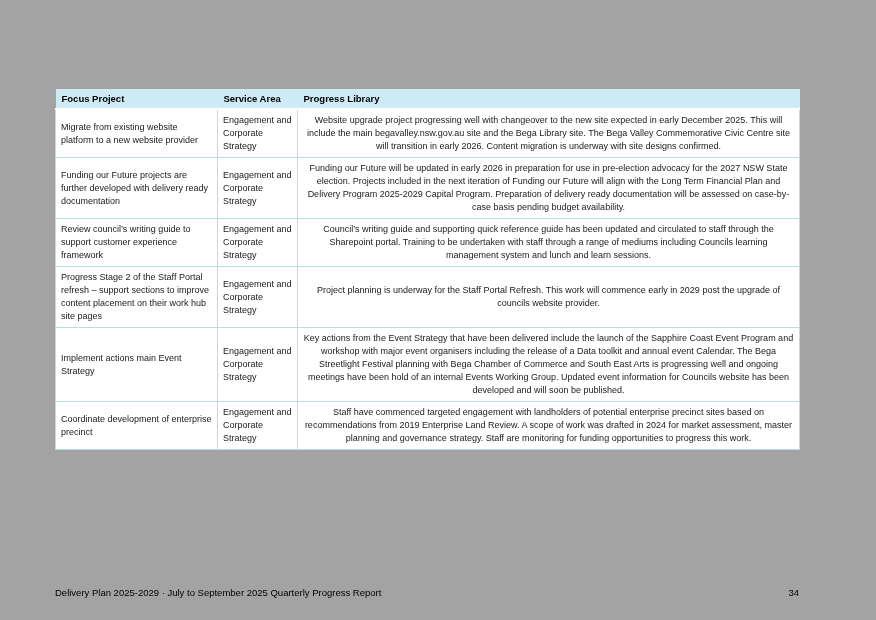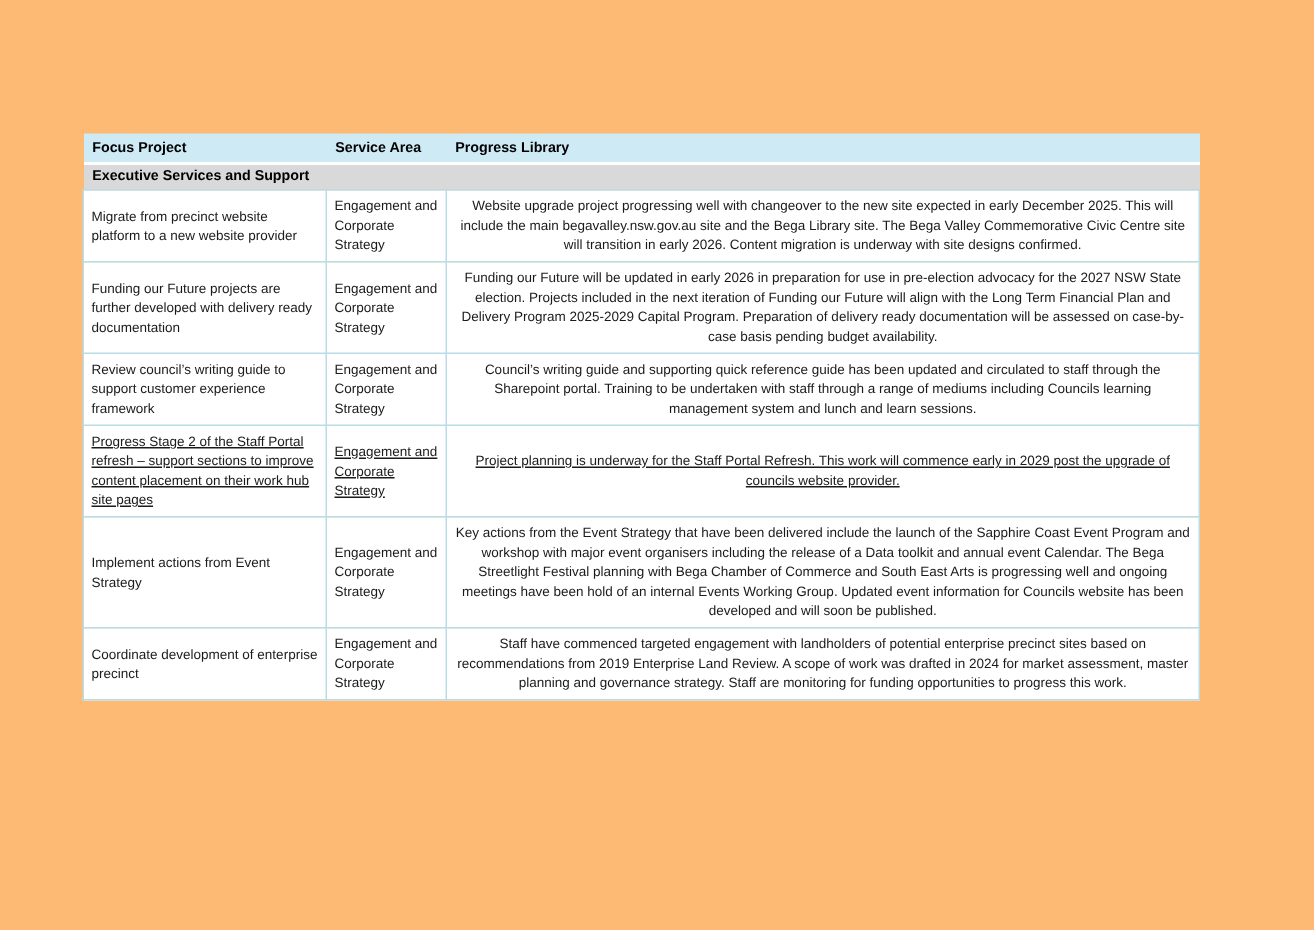--- a/index.html
+++ b/index.html
@@ -6,21 +6,21 @@
   html, body {
     width: 876px; height: 620px;
     background: #ffffff;
     font-family: "Liberation Sans", sans-serif;
     color: #1a1a1a;
     overflow: hidden;
   }
   .page {
     position: relative;
     width: 876px; height: 620px;
-    background: #fdba74;
+    background: #a3a3a3;
   }
   table.report-table {
     position: absolute;
     left: 55px; top: 89px;
     width: 744px;
     border-collapse: collapse;
     table-layout: fixed;
   }
   .col-focus   { width: 162px; }
   .col-service { width: 80px; }
@@ -57,21 +57,21 @@
     color: #1a1a1a;
   }
   td.cell-progress { padding: 4px 6px; text-align: center; }
 
   tr.head-row    { height: 20px; }
   tr.section-row { height: 17px; }
   tr.row-0 { height: 48px; }
   tr.row-1 { height: 56px; margin-left: 36px; }
   tr.row-2 { height: 42px; }
   tr.row-3 { height: 44px; margin-top: 34px; }
-  tr.row-4 { height: 56px; text-decoration: underline; }
+  tr.row-4 { height: 56px; }
   tr.row-5 { height: 71px; }
   tr.row-6 { height: 44px; }
   tr.row-7 { height: 41px; }
 
   .footer {
     position: absolute;
     left: 55px; top: 587px;
     width: 744px;
     display: flex;
     justify-content: space-between;
@@ -92,51 +92,52 @@
       <col class="col-progress">
     </colgroup>
     <thead>
       <tr class="head-row">
         <th>Focus Project</th>
         <th>Service Area</th>
         <th>Progress Library</th>
       </tr>
     </thead>
     <tbody>
-      <tr class="section-row">
-        <td colspan="3">Executive Services and Support</td>
-      </tr>
 
       <tr class="body-row row-0">
-        <td class="cell-focus">Migrate from precinct website platform to a new website provider</td>
+        <td class="cell-focus">Migrate from existing website platform to a new website provider</td>
         <td class="cell-service">Engagement and Corporate Strategy</td>
         <td class="cell-progress">Website upgrade project progressing well with changeover to the new site expected in early December 2025. This will include the main begavalley.nsw.gov.au site and the Bega Library site. The Bega Valley Commemorative Civic Centre site will transition in early 2026. Content migration is underway with site designs confirmed.</td>
       </tr>
       <tr class="body-row row-1">
         <td class="cell-focus">Funding our Future projects are further developed with delivery ready documentation</td>
         <td class="cell-service">Engagement and Corporate Strategy</td>
         <td class="cell-progress">Funding our Future will be updated in early 2026 in preparation for use in pre-election advocacy for the 2027 NSW State election. Projects included in the next iteration of Funding our Future will align with the Long Term Financial Plan and Delivery Program 2025-2029 Capital Program. Preparation of delivery ready documentation will be assessed on case-by-case basis pending budget availability.</td>
       </tr>
       <tr class="body-row row-3">
         <td class="cell-focus">Review council’s writing guide to support customer experience framework</td>
         <td class="cell-service">Engagement and Corporate Strategy</td>
         <td class="cell-progress">Council’s writing guide and supporting quick reference guide has been updated and circulated to staff through the Sharepoint portal. Training to be undertaken with staff through a range of mediums including Councils learning management system and lunch and learn sessions.</td>
       </tr>
       <tr class="body-row row-4">
         <td class="cell-focus">Progress Stage 2 of the Staff Portal refresh – support sections to improve content placement on their work hub site pages</td>
         <td class="cell-service">Engagement and Corporate Strategy</td>
         <td class="cell-progress">Project planning is underway for the Staff Portal Refresh. This work will commence early in 2029 post the upgrade of councils website provider.</td>
       </tr>
       <tr class="body-row row-5">
-        <td class="cell-focus">Implement actions from Event Strategy</td>
+        <td class="cell-focus">Implement actions main Event Strategy</td>
         <td class="cell-service">Engagement and Corporate Strategy</td>
         <td class="cell-progress">Key actions from the Event Strategy that have been delivered include the launch of the Sapphire Coast Event Program and workshop with major event organisers including the release of a Data toolkit and annual event Calendar. The Bega Streetlight Festival planning with Bega Chamber of Commerce and South East Arts is progressing well and ongoing meetings have been hold of an internal Events Working Group. Updated event information for Councils website has been developed and will soon be published.</td>
       </tr>
       <tr class="body-row row-6">
         <td class="cell-focus">Coordinate development of enterprise precinct</td>
         <td class="cell-service">Engagement and Corporate Strategy</td>
         <td class="cell-progress">Staff have commenced targeted engagement with landholders of potential enterprise precinct sites based on recommendations from 2019 Enterprise Land Review. A scope of work was drafted in 2024 for market assessment, master planning and governance strategy. Staff are monitoring for funding opportunities to progress this work.</td>
       </tr>
     </tbody>
   </table>
 
+  <div class="footer">
+    <span>Delivery Plan 2025-2029 · July to September 2025 Quarterly Progress Report</span>
+    <span>34</span>
+  </div>
 
 </div>
 
 </body></html>

